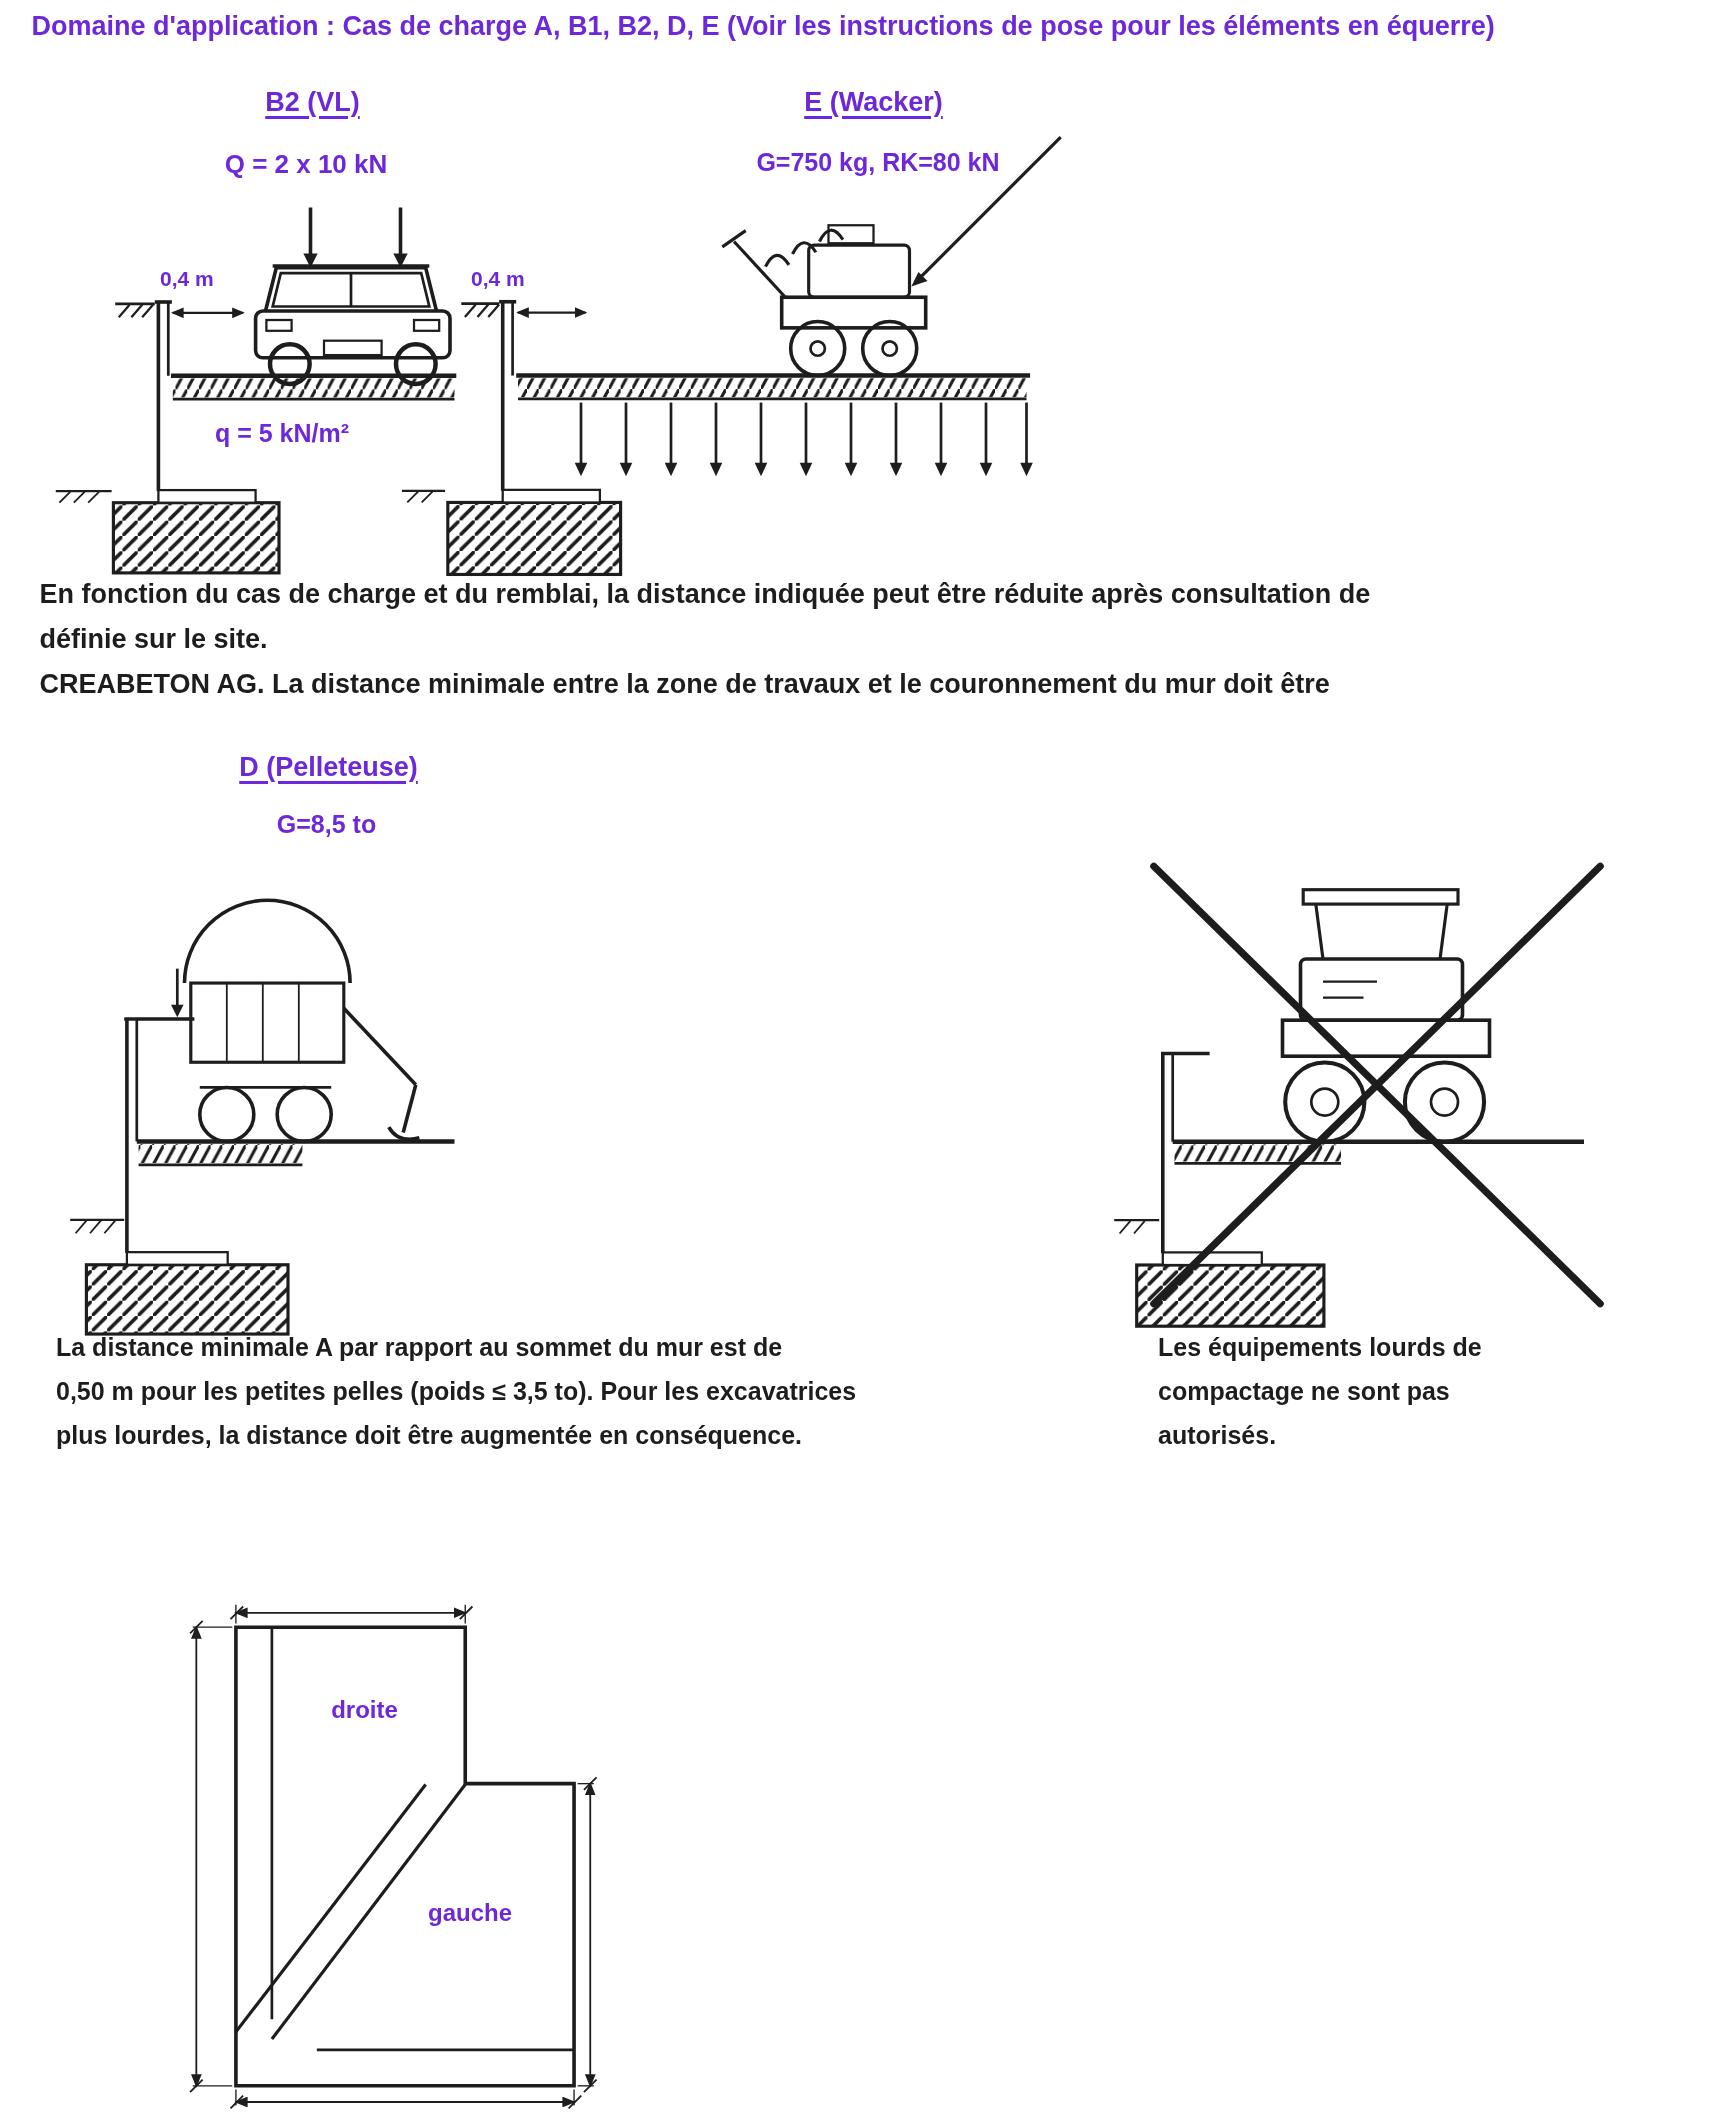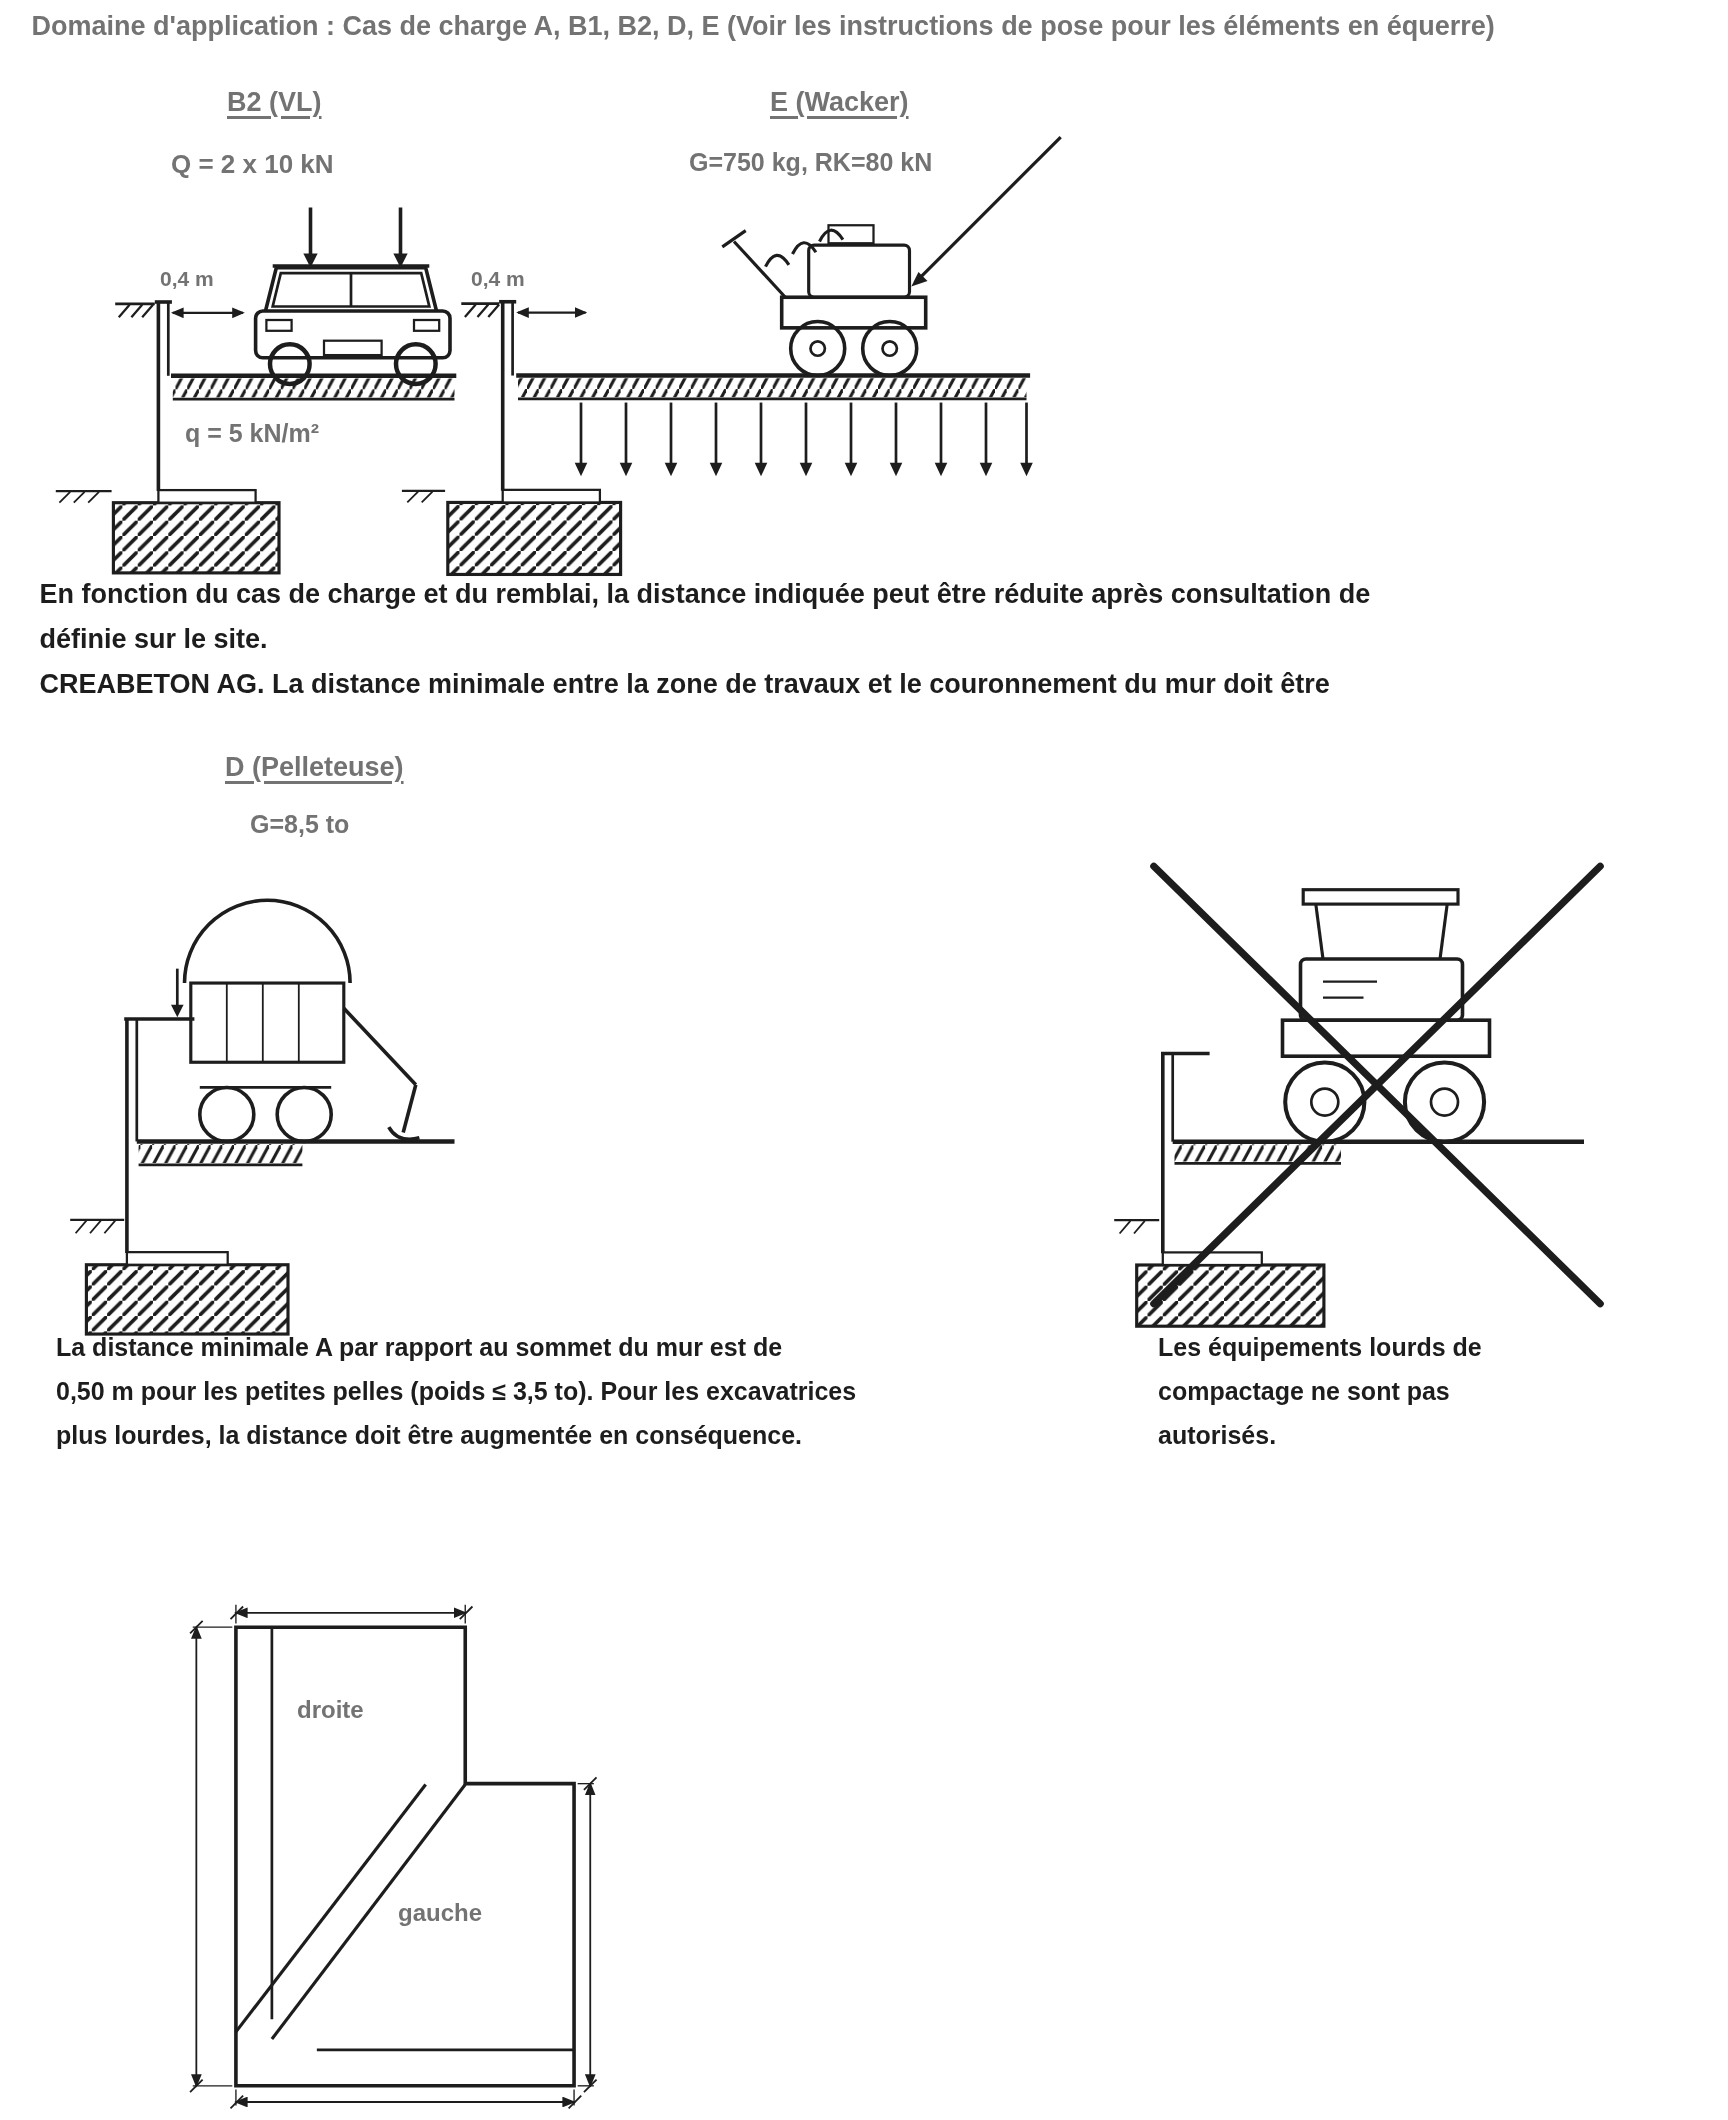--- a/index.html
+++ b/index.html
@@ -1,20 +1,20 @@
 <!DOCTYPE html>
 <html style="font-size:14.4px"><head>
 <meta charset="utf-8">
 <style>
   html,body{margin:0;padding:0;background:#ffffff;}
   body{width:1728px;height:2121px;position:relative;overflow:hidden;
        font-family:"Liberation Sans",sans-serif;color:#1d1d1d;}
   .abs{position:absolute;}
-  .t{position:absolute;white-space:nowrap;color:#737373;font-weight:700;}
-  .center{}
+  .t{position:absolute;white-space:nowrap;color:#6d28d9;font-weight:700;}
+  .center{text-align:center;}
   .under{text-decoration:underline;text-underline-offset:4.5px;text-decoration-thickness:2.7px;}
   .lines30 div{line-height:45px;font-size:27px;font-weight:700;white-space:nowrap;margin-left:8px;}
   .lines28 div{line-height:44px;font-size:25px;font-weight:700;white-space:nowrap;}
   svg{position:absolute;overflow:visible;}
   svg *{vector-effect:none;}
 </style>
 </head>
 <body>
 
 <div class="t" style="left:31.5px;top:10.8px;font-size:27px;">Domaine d'application : Cas de charge A, B1, B2, D, E (Voir les instructions de pose pour les éléments en équerre)</div>

